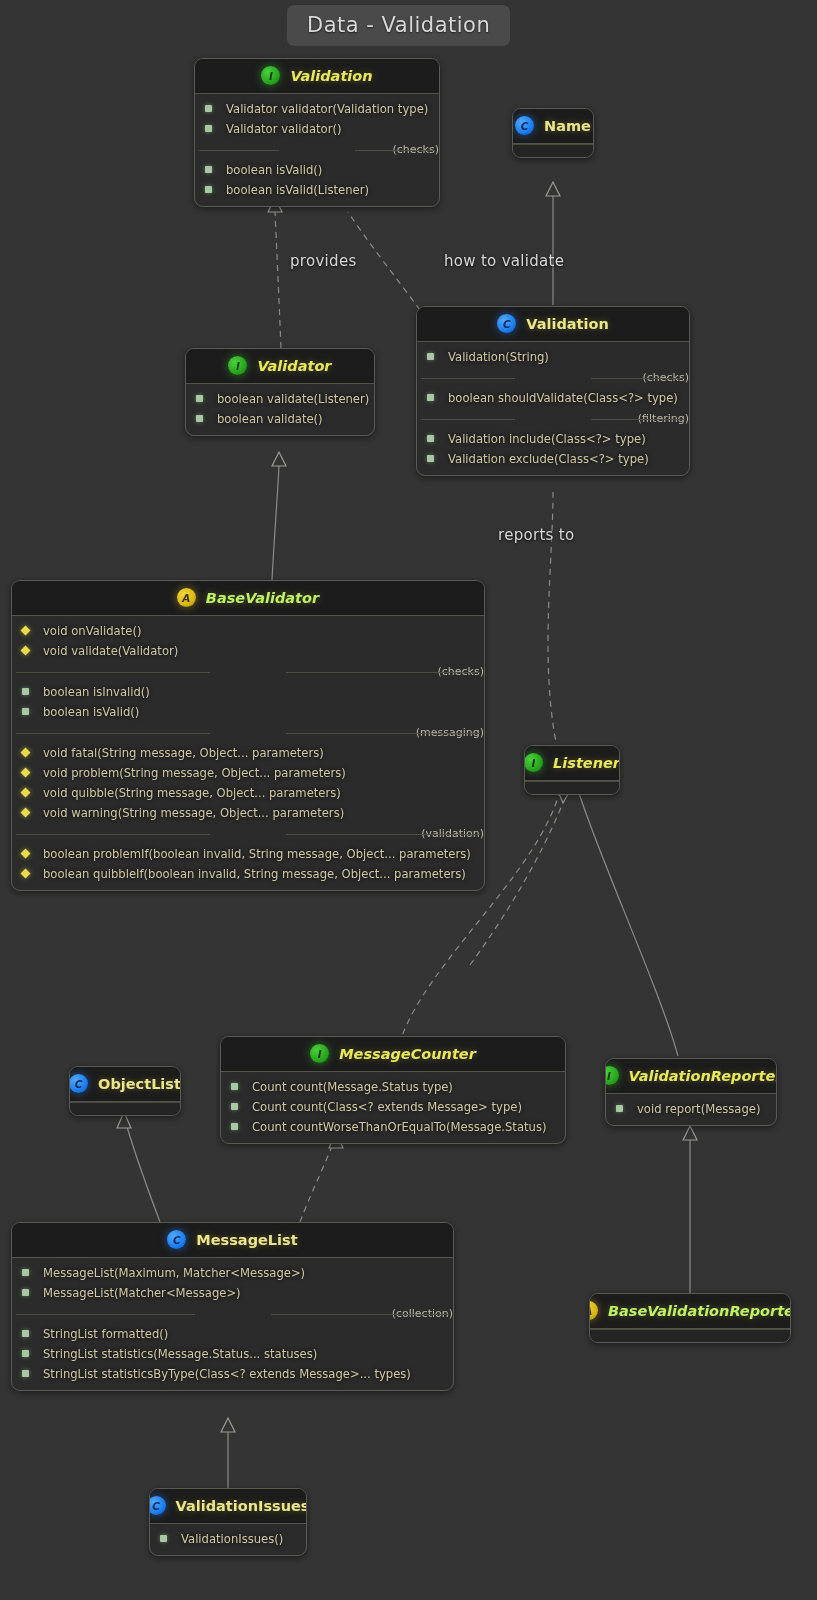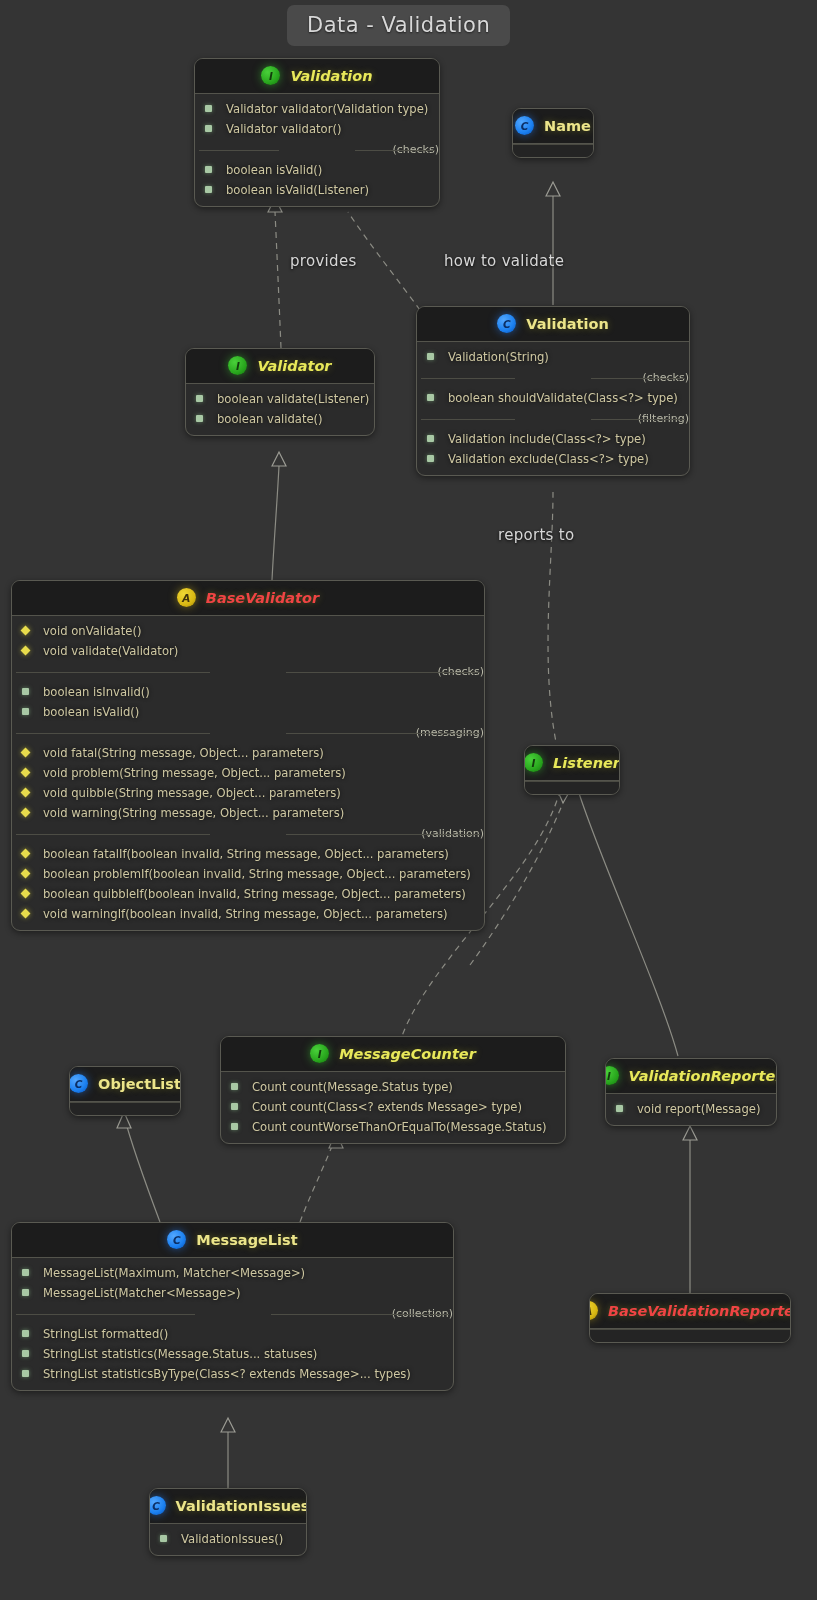--- a/index.html
+++ b/index.html
@@ -69,21 +69,21 @@
     color: #e8e85a;
     white-space: nowrap;
     text-shadow: 0 0 7px rgba(200,200,40,.35);
   }
   .cls.concrete .cls-title {
     font-style: normal;
     color: #ece58a;
   }
   .cls.abstract .cls-title {
     font-style: italic;
-    color: #ef4444;
+    color: #bef264;
   }
   .stereo {
     width: 19px;
     height: 19px;
     border-radius: 50%;
     display: flex;
     align-items: center;
     justify-content: center;
     font-size: 10.5px;
     font-weight: bold;
@@ -359,33 +359,25 @@
           <i class="vis prot"></i>
           <span>void quibble(String message, Object... parameters)</span>
         </div>
       <div class="member">
           <i class="vis prot"></i>
           <span>void warning(String message, Object... parameters)</span>
         </div>
       <div class="section-label">(validation)</div>
       <div class="member">
           <i class="vis prot"></i>
-          <span>boolean fatalIf(boolean invalid, String message, Object... parameters)</span>
-        </div>
-      <div class="member">
-          <i class="vis prot"></i>
           <span>boolean problemIf(boolean invalid, String message, Object... parameters)</span>
         </div>
       <div class="member">
           <i class="vis prot"></i>
           <span>boolean quibbleIf(boolean invalid, String message, Object... parameters)</span>
-        </div>
-      <div class="member">
-          <i class="vis prot"></i>
-          <span>void warningIf(boolean invalid, String message, Object... parameters)</span>
         </div>
     </div>
   </div>
 
   <div class="cls" style="left:524px; top:745px; width:96px;">
     <div class="cls-header">
       <span class="stereo iface">I</span>
       <span class="cls-title">Listener</span>
     </div>
     <div class="cls-body empty"></div>

